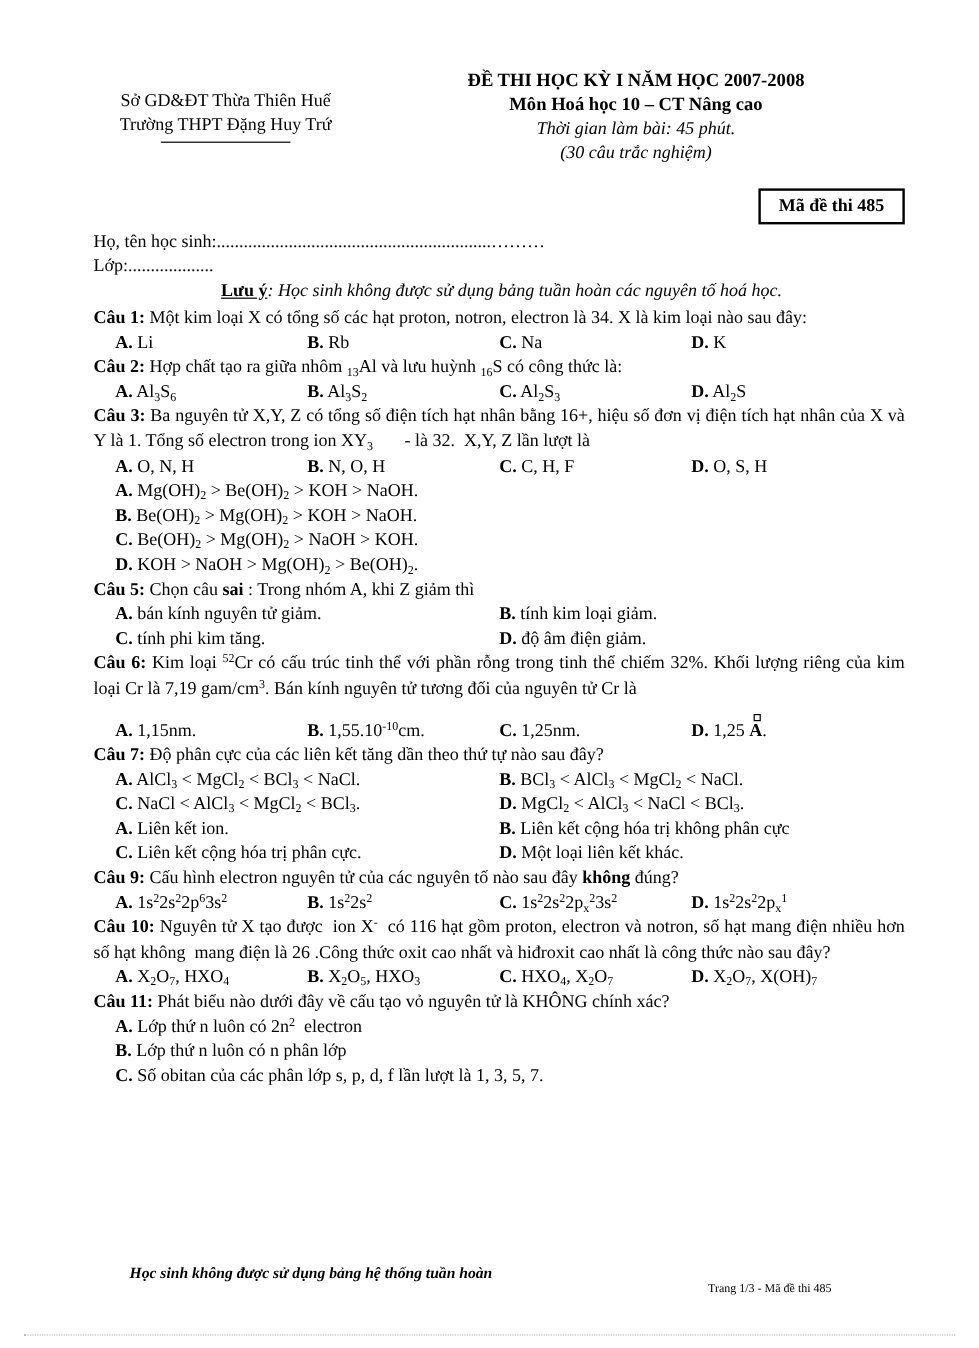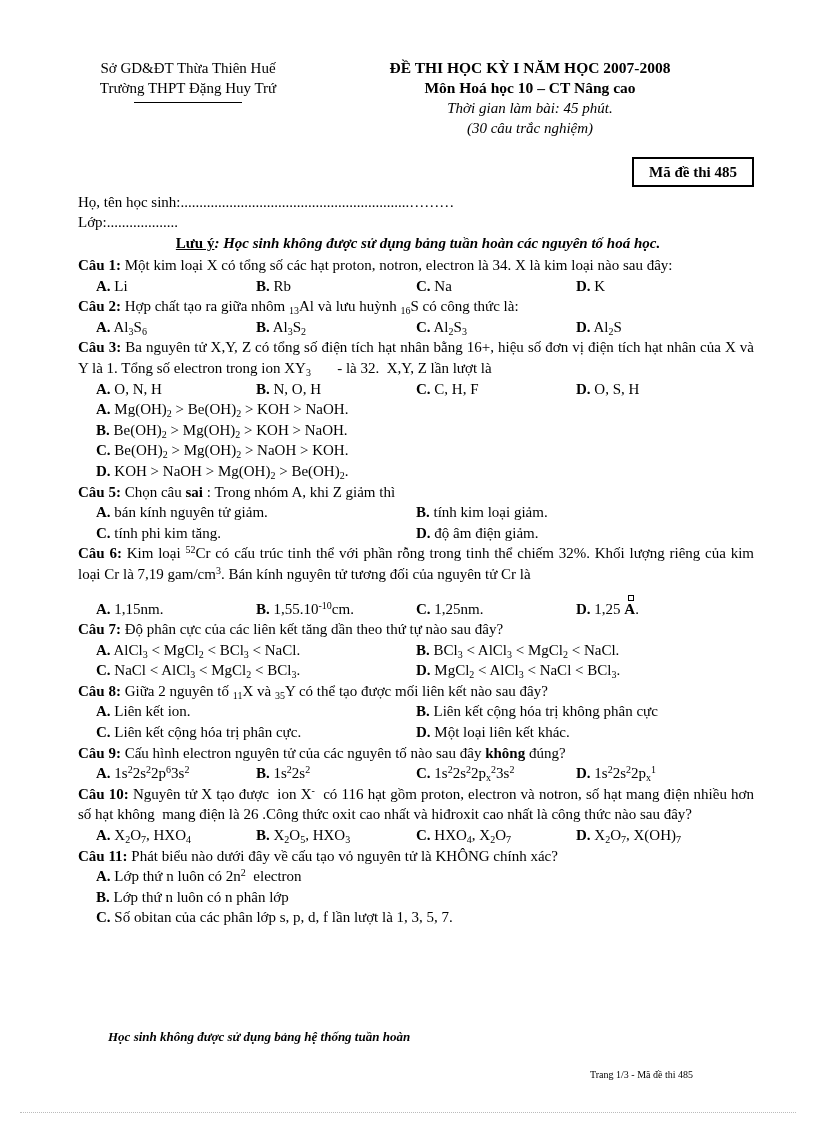--- a/index.html
+++ b/index.html
@@ -1,44 +1,44 @@
 <!DOCTYPE html>
 <html><head>
 <meta charset="utf-8">
 <style>
   html, body { margin:0; padding:0; background:#ffffff; }
   body { width:816px; height:1123px; position:relative; overflow:hidden;
          font-family:"Liberation Serif", "DejaVu Serif", serif; color:#000; font-size:15px; }
   .abs { position:absolute; }
-  .hdr-left { left:78px; top:58px; width:220px; text-align:center; line-height:20px; font-size:15px; }
+  .hdr-left { left:78px; top:74px; width:220px; text-align:center; line-height:20px; font-size:15px; }
   .hdr-left .rule { width:108px; height:0; border-top:1px solid #000; margin:4px auto 0 auto; }
   .hdr-right { left:330px; top:58px; width:400px; text-align:center; line-height:20px; }
   .hdr-right .t1 { font-weight:bold; font-size:15.5px; }
   .hdr-right .t2 { font-weight:bold; font-size:15.5px; }
   .hdr-right .t3, .hdr-right .t4 { font-style:italic; font-size:15px; }
   .code-box { left:632px; top:157px; width:122px; height:30px; border:2px solid #000; box-sizing:border-box;
               font-weight:bold; font-size:15px; text-align:center; line-height:26px; }
   .student { left:78px; top:192px; line-height:20px; font-size:15px; }
   .note { left:78px; top:233px; width:680px; text-align:center; font-size:15px; line-height:20px; }
   .note .lbl { text-decoration:underline; font-weight:bold; }
-  .note .txt { font-weight:bold; font-style:italic; }
+  .note .txt { font-weight:normal; font-style:italic; }
   .qs { left:78px; top:255px; width:676px; line-height:20.6px; font-size:15px; }
   .q { margin:0; }
   .q .qn { font-weight:bold; }
   .stem { text-align:justify; }
   .opts4 { display:flex; padding-left:18px; }
   .opts4 .o { width:160px; }
   .opts2 { display:flex; padding-left:18px; flex-wrap:wrap; }
   .opts2 .o { width:320px; }
   .opts1 { padding-left:18px; }
   .ol { font-weight:bold; }
   sub { font-size:10px; vertical-align:-3px; line-height:0; }
   sup { font-size:10px; vertical-align:5px; line-height:0; }
   .spacer { height:14px; }
-  .footer-note { left:108px; top:1029px; font-weight:bold; font-style:italic; font-size:13px; }
+  .footer-note { left:108px; top:1053px; font-weight:bold; font-style:italic; font-size:13px; }
   .page-num { left:590px; top:1069px; font-size:10px; }
   .dotline { left:20px; top:1112px; width:776px; border-top:1px dotted #bbbbbb; height:0; }
   .ang { position:relative; display:inline-block; font-weight:bold; }
   .ang::before { content:""; position:absolute; left:4px; top:-4px; width:4px; height:4px; border:1px solid #000; }
 </style>
 </head>
 <body>
 
 <div class="abs hdr-left">
   <div>Sở GD&amp;ĐT Thừa Thiên Huế</div>
@@ -130,21 +130,20 @@
     <div class="stem"><span class="qn">Câu 7:</span> <span>Độ phân cực của các liên kết tăng dần theo thứ tự nào sau đây?</span></div>
     <div class="opts2">
       <div class="o"><span class="ol">A.</span> AlCl<sub>3</sub> &lt; MgCl<sub>2</sub> &lt; BCl<sub>3</sub> &lt; NaCl.</div>
       <div class="o"><span class="ol">B.</span> BCl<sub>3</sub> &lt; AlCl<sub>3</sub> &lt; MgCl<sub>2</sub> &lt; NaCl.</div>
       <div class="o"><span class="ol">C.</span> NaCl &lt; AlCl<sub>3</sub> &lt; MgCl<sub>2</sub> &lt; BCl<sub>3</sub>.</div>
       <div class="o"><span class="ol">D.</span> MgCl<sub>2</sub> &lt; AlCl<sub>3</sub> &lt; NaCl &lt; BCl<sub>3</sub>.</div>
     </div>
   </div>
 
   <div class="q">
-    <div class="stem"><span class="qn">Câu 8:</span> Giữa 2 nguyên tố <sub>11</sub>X và <sub>35</sub>Y có thể tạo được mối liên kết nào sau đây?</div>
     <div class="opts2">
       <div class="o"><span class="ol">A.</span> <span>Liên kết ion.</span></div>
       <div class="o"><span class="ol">B.</span> <span>Liên kết cộng hóa trị không  phân cực</span></div>
       <div class="o"><span class="ol">C.</span> <span>Liên kết cộng hóa trị phân cực.</span></div>
       <div class="o"><span class="ol">D.</span> <span>Một loại liên kết khác.</span></div>
     </div>
   </div>
 
   <div class="q">
     <div class="stem"><span class="qn">Câu 9:</span> Cấu hình electron nguyên tử của các nguyên tố nào sau đây <b>không</b> đúng?</div>

